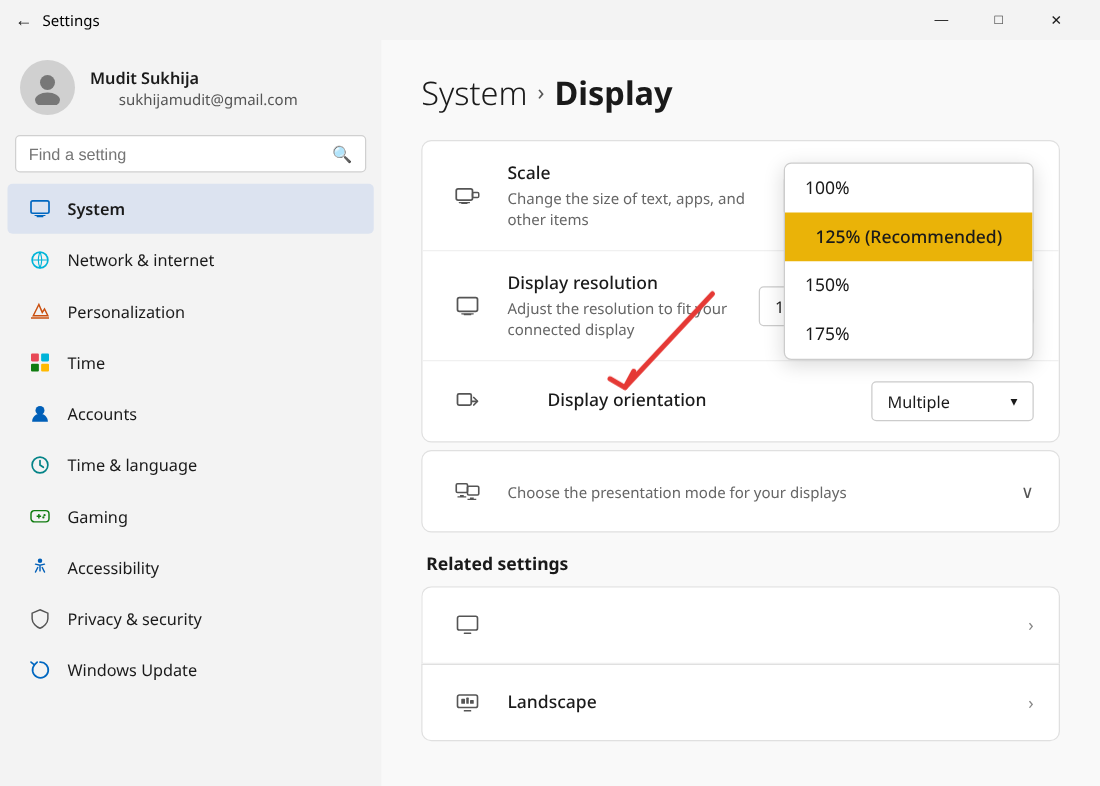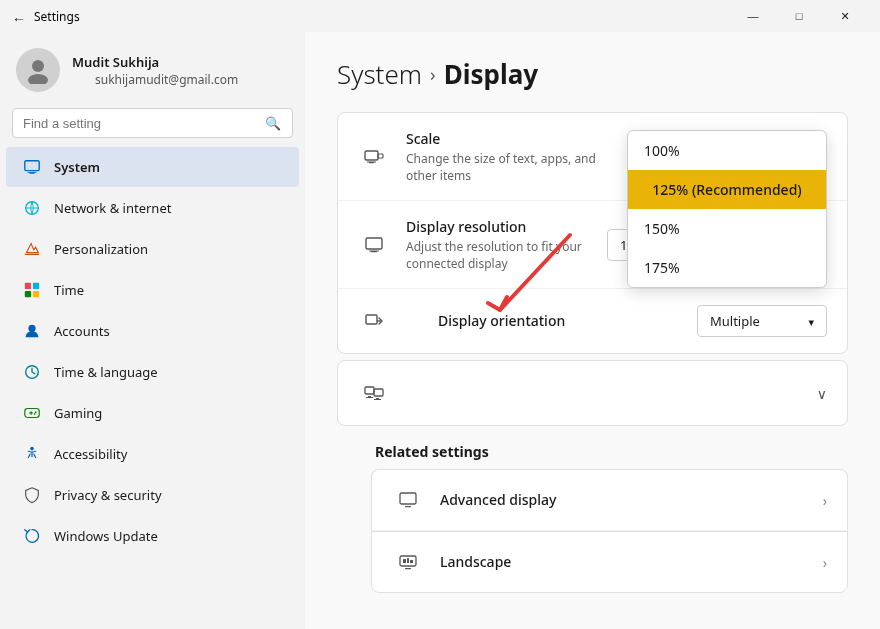--- a/index.html
+++ b/index.html
@@ -292,21 +292,20 @@
     
     .expand-btn {
       font-size: 14px;
       color: #555;
       cursor: pointer;
     }
 
     
     .related-section {
       margin-top: 16px;
-      margin-left: 34px;
     }
     .related-title {
       font-size: 14px;
       font-weight: 700;
       color: #1a1a1a;
       margin-bottom: 8px;
       padding: 0 4px;
     }
     .related-row {
       display: flex;
@@ -574,39 +573,39 @@
           <svg width="22" height="22" viewBox="0 0 22 22" fill="none">
             <rect x="2" y="5" width="9" height="7" rx="1" stroke="#555" stroke-width="1.3" fill="none"></rect>
             <rect x="11" y="7" width="9" height="7" rx="1" stroke="#555" stroke-width="1.3" fill="none"></rect>
             <rect x="5" y="14" width="3" height="1.5" fill="#555"></rect>
             <rect x="3" y="15" width="7" height="1" fill="#555"></rect>
             <rect x="13" y="16" width="3" height="1.5" fill="#555"></rect>
             <rect x="11" y="17" width="7" height="1" fill="#555"></rect>
           </svg>
         </div>
         <div class="setting-info">
+          <div class="setting-desc">Choose the presentation mode for your displays</div>
         </div>
         <div class="setting-control">
           <span class="expand-btn">∨</span>
         </div>
       </div>
     </div>
 
     <div class="related-section">
       <div class="related-title">Related settings</div>
 
       <div class="related-row" style="border-radius:8px 8px 0 0;border-bottom:1px solid #f0f0f0;">
         <div class="setting-icon">
           <svg width="20" height="20" viewBox="0 0 20 20" fill="none">
             <rect x="2" y="3" width="16" height="11" rx="1.5" stroke="#555" stroke-width="1.3" fill="none"></rect>
             <rect x="7" y="16" width="6" height="1.2" rx="0.4" fill="#555"></rect>
           </svg>
         </div>
         <div class="setting-info">
-          <div class="setting-label">Advanced display</div>
         </div>
         <span class="chevron-right">›</span>
       </div>
 
       <div class="related-row" style="border-radius:0 0 8px 8px;">
         <div class="setting-icon">
           <svg width="20" height="20" viewBox="0 0 20 20" fill="none">
             <rect x="2" y="4" width="16" height="10" rx="1.5" stroke="#555" stroke-width="1.3" fill="none"></rect>
             <rect x="7" y="16" width="6" height="1.2" rx="0.4" fill="#555"></rect>
             <rect x="5" y="7" width="3" height="4" rx="0.5" fill="#555"></rect>

